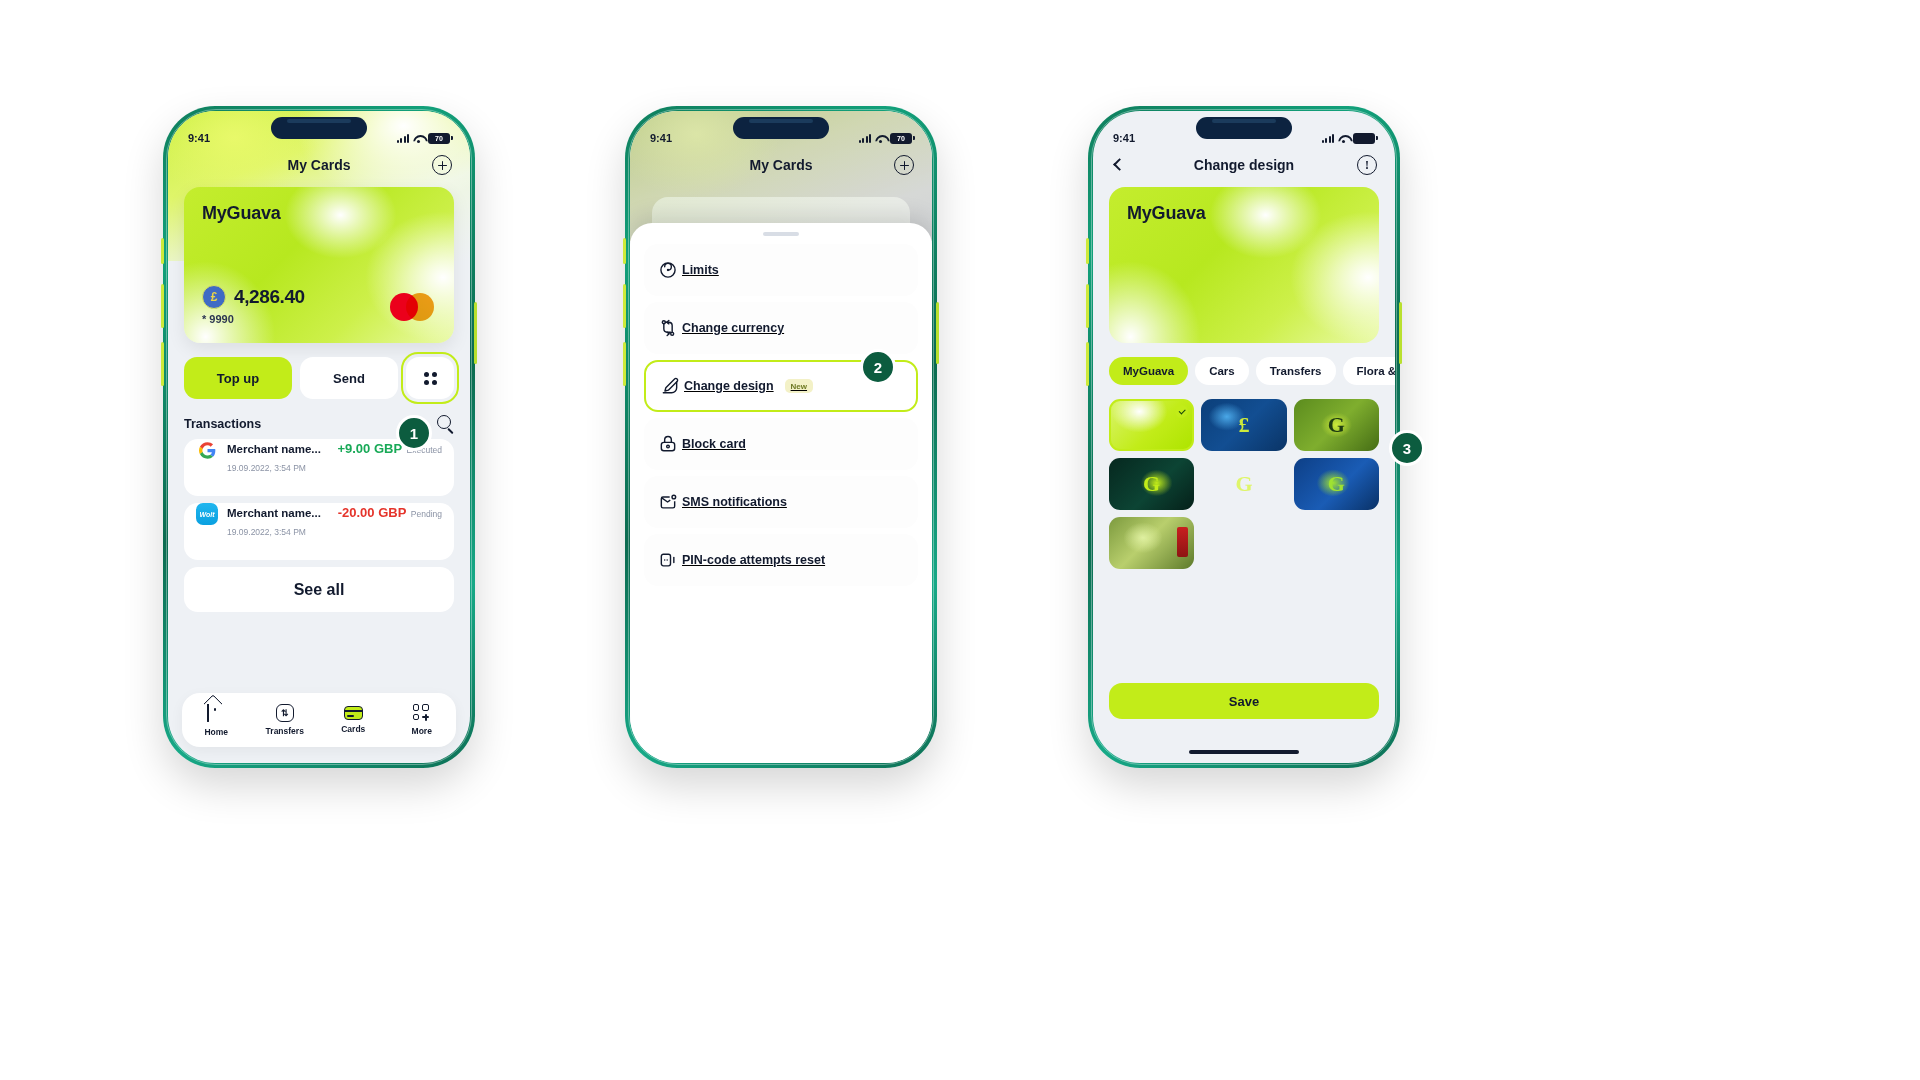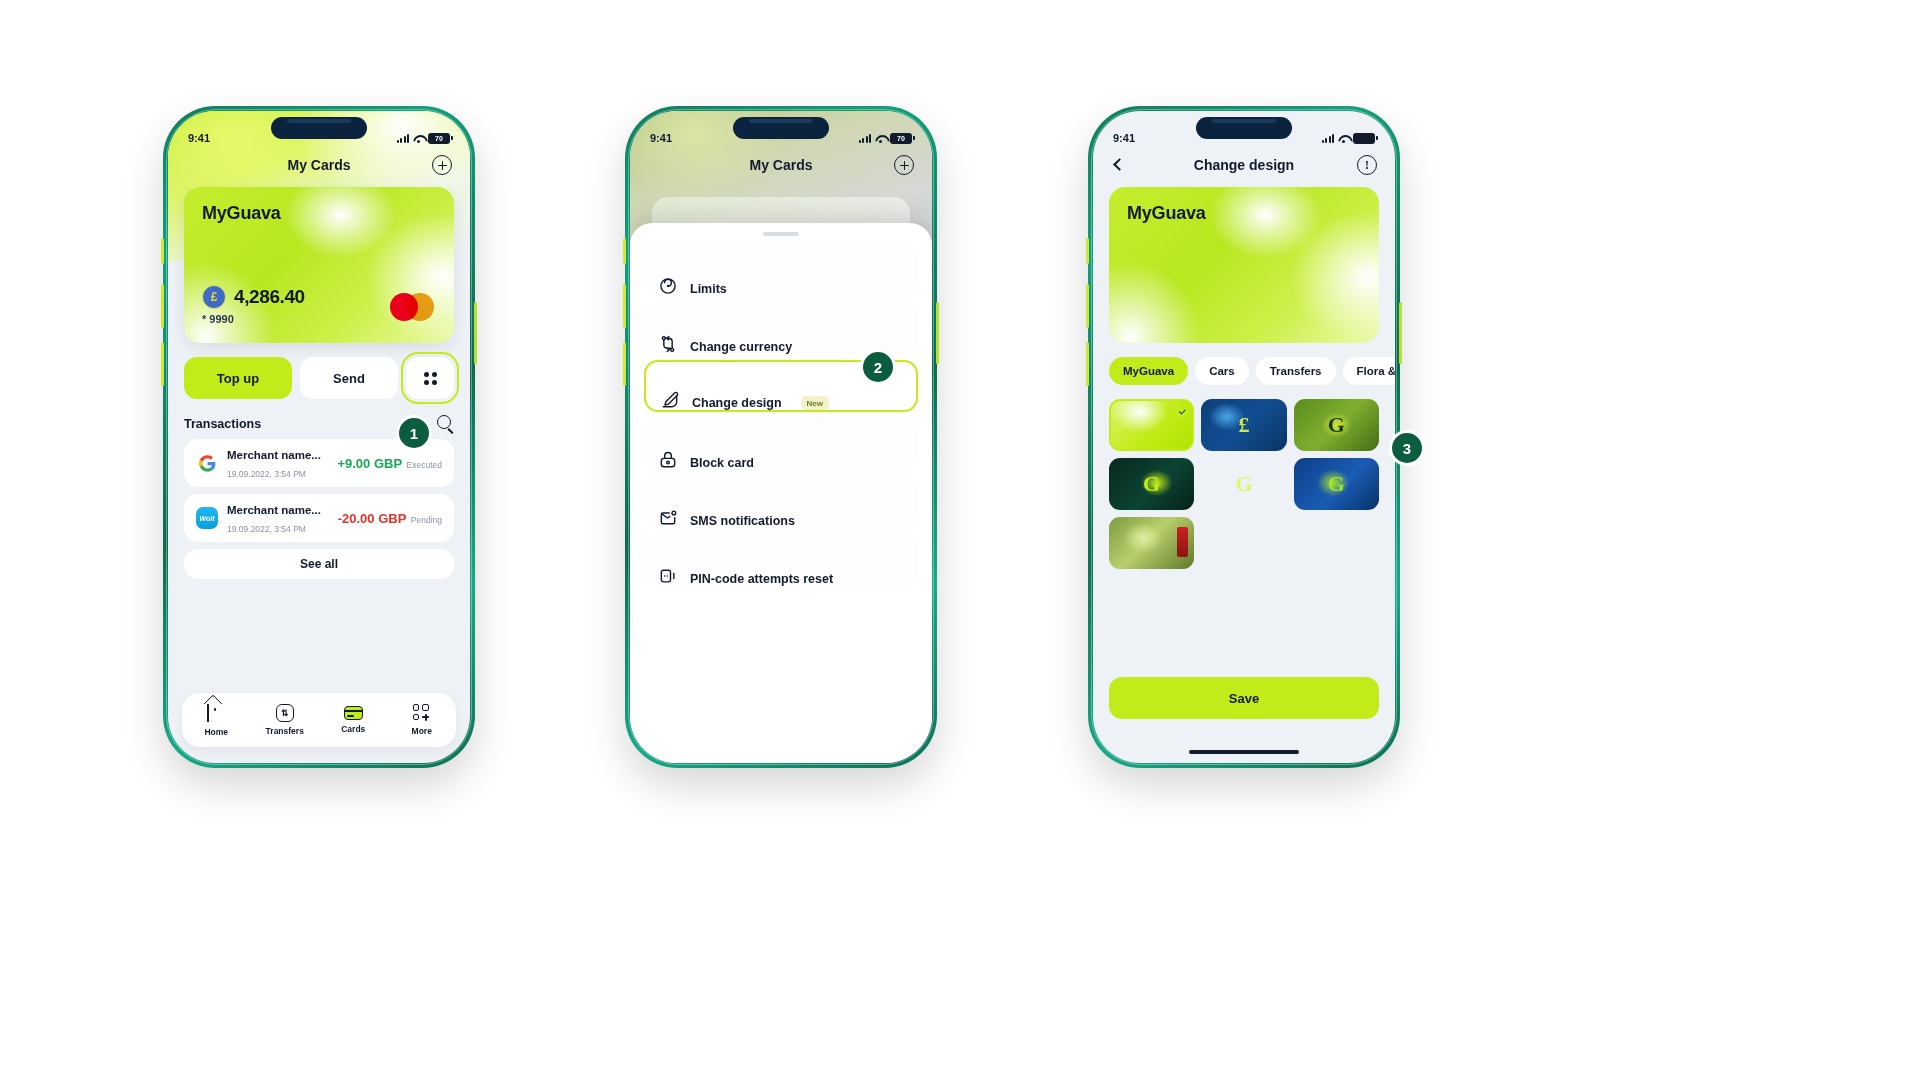--- a/index.html
+++ b/index.html
@@ -177,43 +177,43 @@
     content:""; position:absolute; left:0; top:0; width:12px; height:12px;
     border:1.8px solid #121a2e; border-radius:50%;
   }
   .srch::after{
     content:""; position:absolute; right:0; bottom:0; width:7px; height:1.8px;
     background:#121a2e; transform:rotate(45deg); border-radius:1px;
   }
 
   .tx-list { position:absolute; left:16px; right:16px; top:328px; }
   .tx {
-    background:#fff; border-radius:14px; height:48px; margin-bottom:7px;
-    display:flex; align-items:center; padding:0 12px; gap:9px;
+    background:#fff; border-radius:14px; height:57px; margin-bottom:7px;
+    display:flex; padding:0 12px; gap:9px;
   }
   .tx-ico { width:22px; height:22px; border-radius:6px; flex:0 0 22px; position:relative; overflow:hidden; }
   .g-ico { background:#fff; display:flex; align-items:center; justify-content:center;
            font-size:17px; font-weight:700; font-family:"Liberation Sans",sans-serif; }
   .wolt-ico {
     background:linear-gradient(180deg,#20b6ef,#0aa0e0); border-radius:7px;
     display:flex; align-items:center; justify-content:center;
     color:#fff; font-size:7px; font-weight:700; font-style:italic;
   }
   .tx-mid { flex:1; min-width:0; }
   .tx-name { font-size:11.5px; font-weight:700; color:#121a2e; white-space:nowrap; overflow:hidden; }
   .tx-date { font-size:8.5px; color:#8b93a5; margin-top:2px; }
   .tx-right { text-align:right; }
   .tx-amt { font-size:13px; font-weight:700; }
   .tx-amt.pos { color:#18a957; }
   .tx-amt.neg { color:#e5342b; }
   .tx-st { font-size:8.5px; color:#8b93a5; margin-top:2px; }
   .see-all {
-    background:#fff; border-radius:14px; height:30px;
+    background:#fff; border-radius:14px; height:45px;
     display:flex; align-items:center; justify-content:center;
-    font-size:12px; font-weight:700; color:#121a2e;
+    font-size:16px; font-weight:700; color:#121a2e;
   }
 
   .tabbar {
     position:absolute; left:14px; right:14px; bottom:16px; height:54px;
     background:#fff; border-radius:18px;
     display:flex; align-items:center; justify-content:space-around;
     box-shadow:0 4px 14px rgba(0,0,0,.05);
   }
   .tab { display:flex; flex-direction:column; align-items:center; gap:4px; width:54px; }
   .tab-label { font-size:8.5px; font-weight:700; color:#121a2e; }
@@ -270,22 +270,23 @@
   }
   .sheet {
     position:absolute; left:0; right:0; bottom:0; top:112px;
     background:#fff; border-radius:22px 22px 0 0;
     box-shadow:0 -6px 22px rgba(0,0,0,.13);
     padding:0 14px;
   }
   .grabber { width:36px; height:4px; border-radius:3px; background:#d8dde5; margin:9px auto 8px; }
   .menu-item {
     height:52px; background:#fdfdfd; border-radius:14px;
-    display:flex; align-items:flex-end; gap:12px; padding:0 14px; margin-bottom:6px;
+    display:flex; align-items:center; gap:4px; padding:0 14px; margin-bottom:6px;
     position:relative;
+    text-decoration:underline;
   }
   .menu-item.hl { border:2.5px solid #c2ec19; background:#fff; }
   .menu-label { font-size:12.5px; font-weight:700; color:#121a2e; }
   .badge-new {
     background:#f3f1c7; color:#6f7a24; font-size:8px; font-weight:700;
     padding:2.5px 6px; border-radius:5px; margin-left:7px;
   }
   .mi { width:20px; height:20px; flex:0 0 20px; position:relative; color:#121a2e; }
 
   
@@ -345,21 +346,21 @@
       linear-gradient(135deg,#7c9a3e 0%,#b9cf6d 45%,#5d7a2a 100%); }
   .t7::after{
     content:""; position:absolute; right:6px; top:10px; width:11px; height:30px;
     background:linear-gradient(180deg,#c8201f,#8e1413); border-radius:2px;
   }
   .gglyph {
     position:absolute; left:50%; top:50%; transform:translate(-50%,-50%);
     font-size:22px; font-weight:700; font-family:"Liberation Serif", serif;
   }
   .save-btn {
-    position:absolute; left:16px; right:16px; bottom:44px; height:42px;
+    position:absolute; left:16px; right:16px; bottom:44px; height:36px;
     background:#c2ec19; border-radius:13px;
     display:flex; align-items:center; justify-content:center;
     font-size:13px; font-weight:700; color:#121a2e;
   }
   .home-ind {
     position:absolute; bottom:9px; left:50%; transform:translateX(-50%);
     width:110px; height:4px; border-radius:3px; background:#121a2e;
   }
 
   

